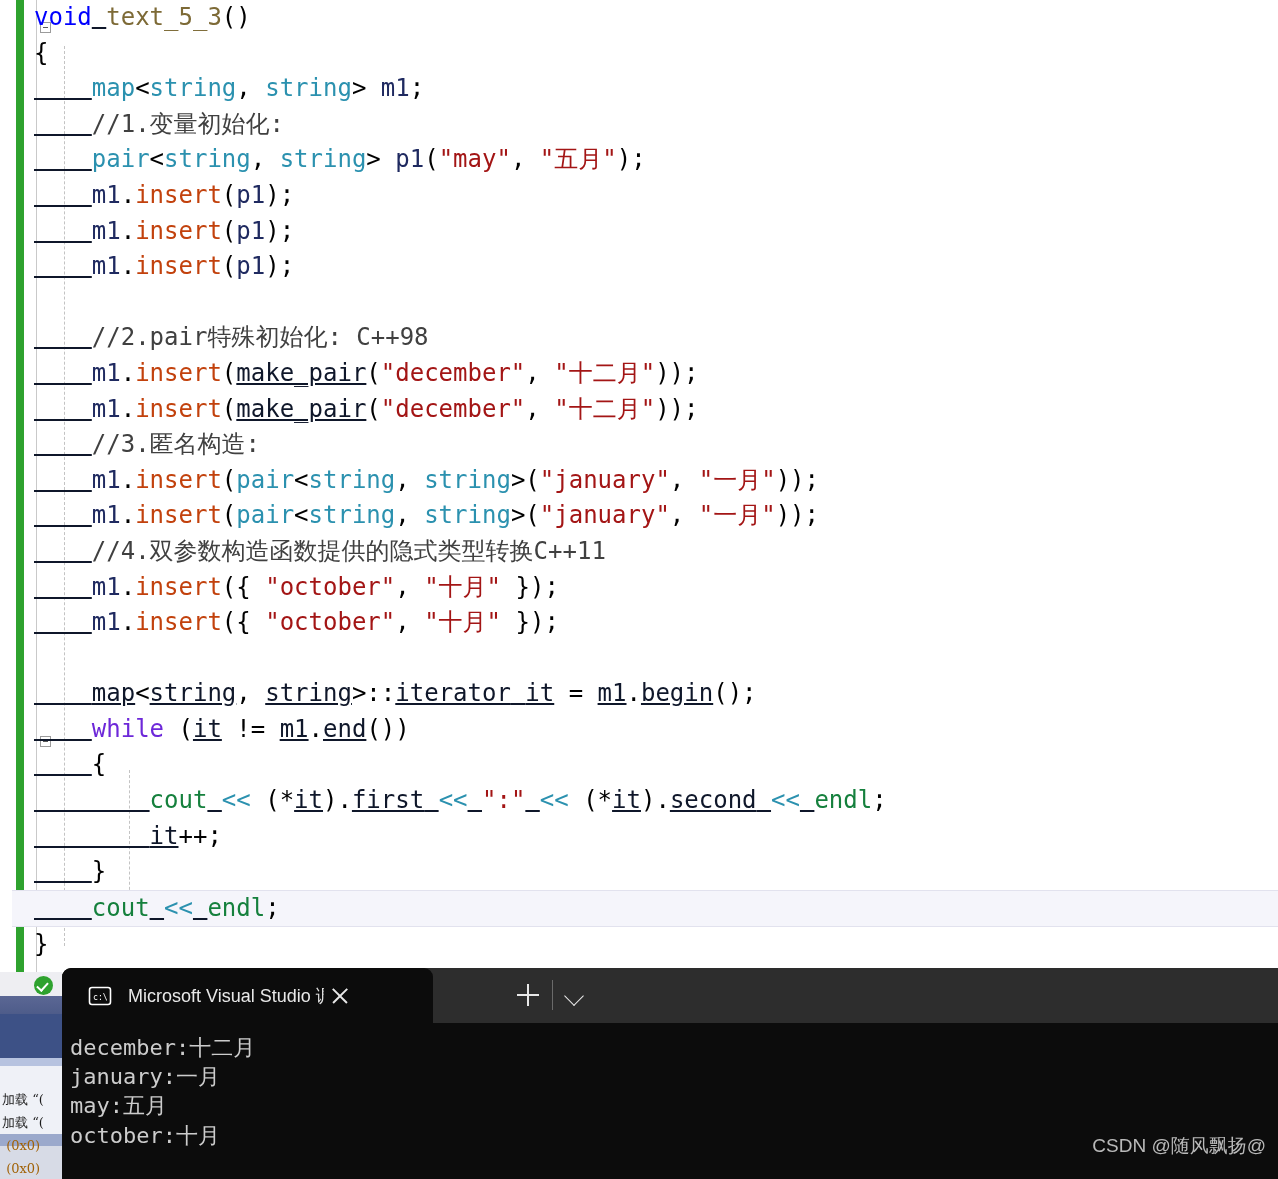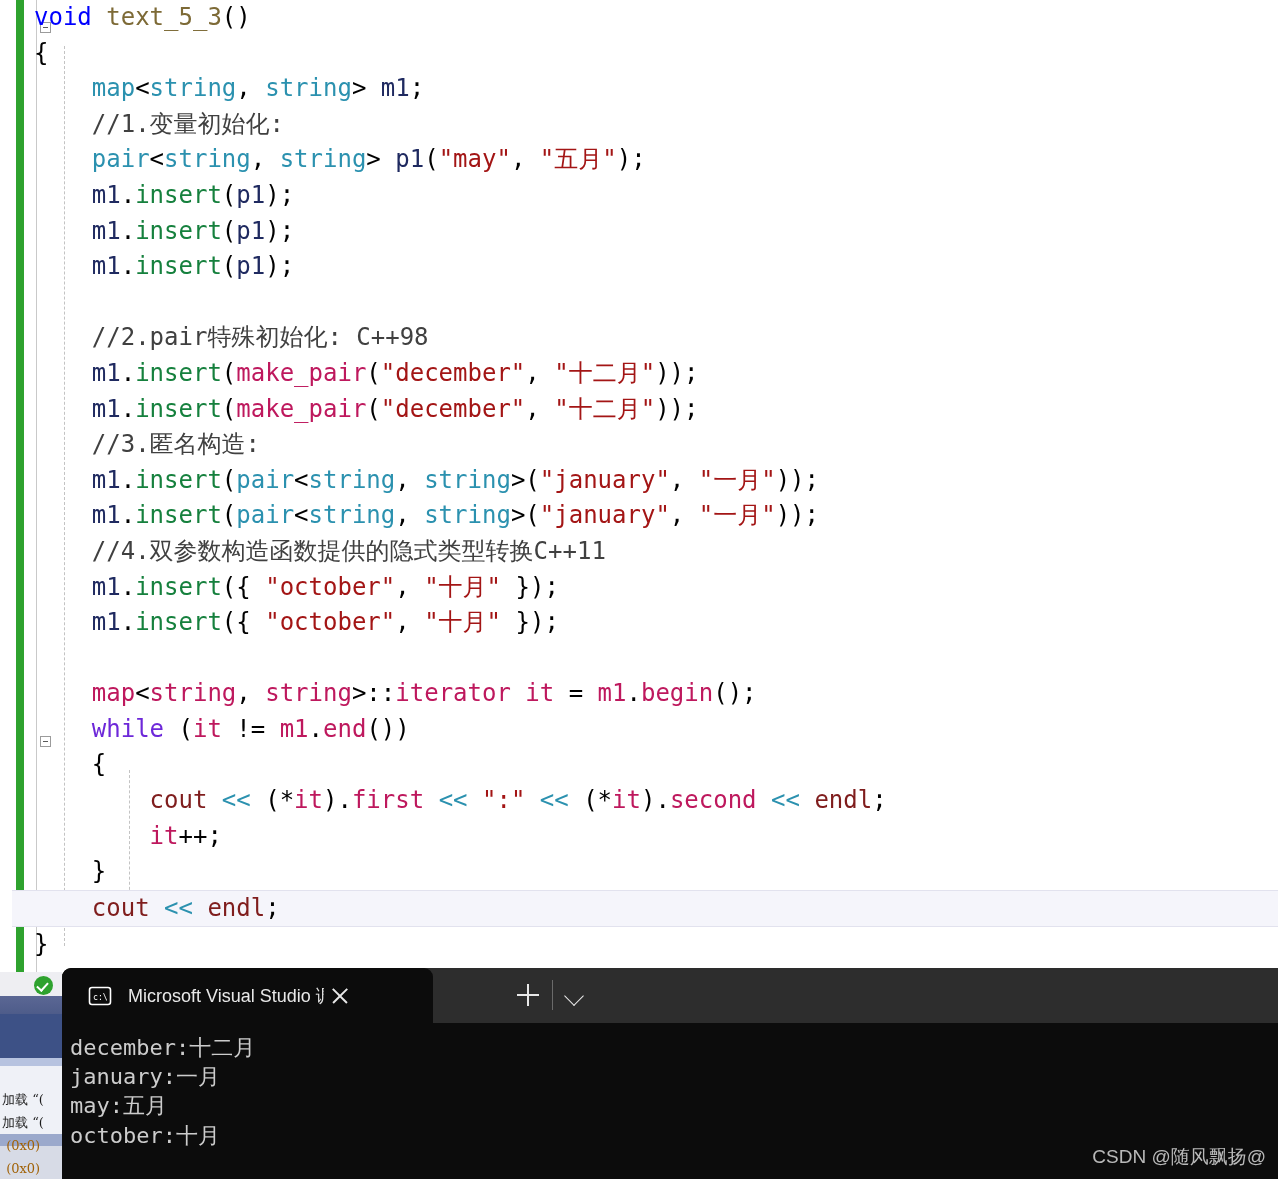--- a/index.html
+++ b/index.html
@@ -68,28 +68,28 @@
     border-top: 1px solid #e2e2ee;
     border-bottom: 1px solid #e2e2ee;
     box-sizing: border-box;
     height: 37px;
   }
 
   .k   { color: #0000FF; }          
   .kc  { color: #6d28d9; }          
   .ty  { color: #2B91AF; }          
   .fn  { color: #7D6A36; }          
-  .mth { color: #15803d; }          
+  .mth { color: #c2410c; }          
   .var { color: #1F2A60; }          
   .str { color: #A31515; }          
   .cm  { color: #404040; }          
   .op  { color: #000000; }          
-  .gl  { color: #7f1d1d; }          
+  .gl  { color: #15803d; }          
   .sh  { color: #2B91AF; }          
-  .pl  { color: #be185d; }          
+  .pl  { color: #0f172a; text-decoration: underline; }          
 
   
   .bg-panel { position: absolute; }
   #panel-check {
     left: 0; top: 972px; width: 62px; height: 24px;
     background: #EEEEF2;
   }
   #check-badge {
     position: absolute;
     left: 34px; top: 976px;
@@ -246,21 +246,21 @@
     color: #CCCCCC;
     font-family: "DejaVu Sans Mono", monospace;
     font-size: 22px;
     line-height: 29.2px;
     padding: 10px 0 0 8px;
     box-sizing: border-box;
     white-space: pre;
   }
   #watermark {
     position: absolute;
-    right: 12px; bottom: 9px;
+    right: 12px; bottom: 20px;
     color: #C8C8C8;
     font-family: "Liberation Sans", sans-serif;
     font-size: 19px;
     opacity: 0.92;
     margin-top: 29px;
   }
 </style>
 </head>
 <body>
 

